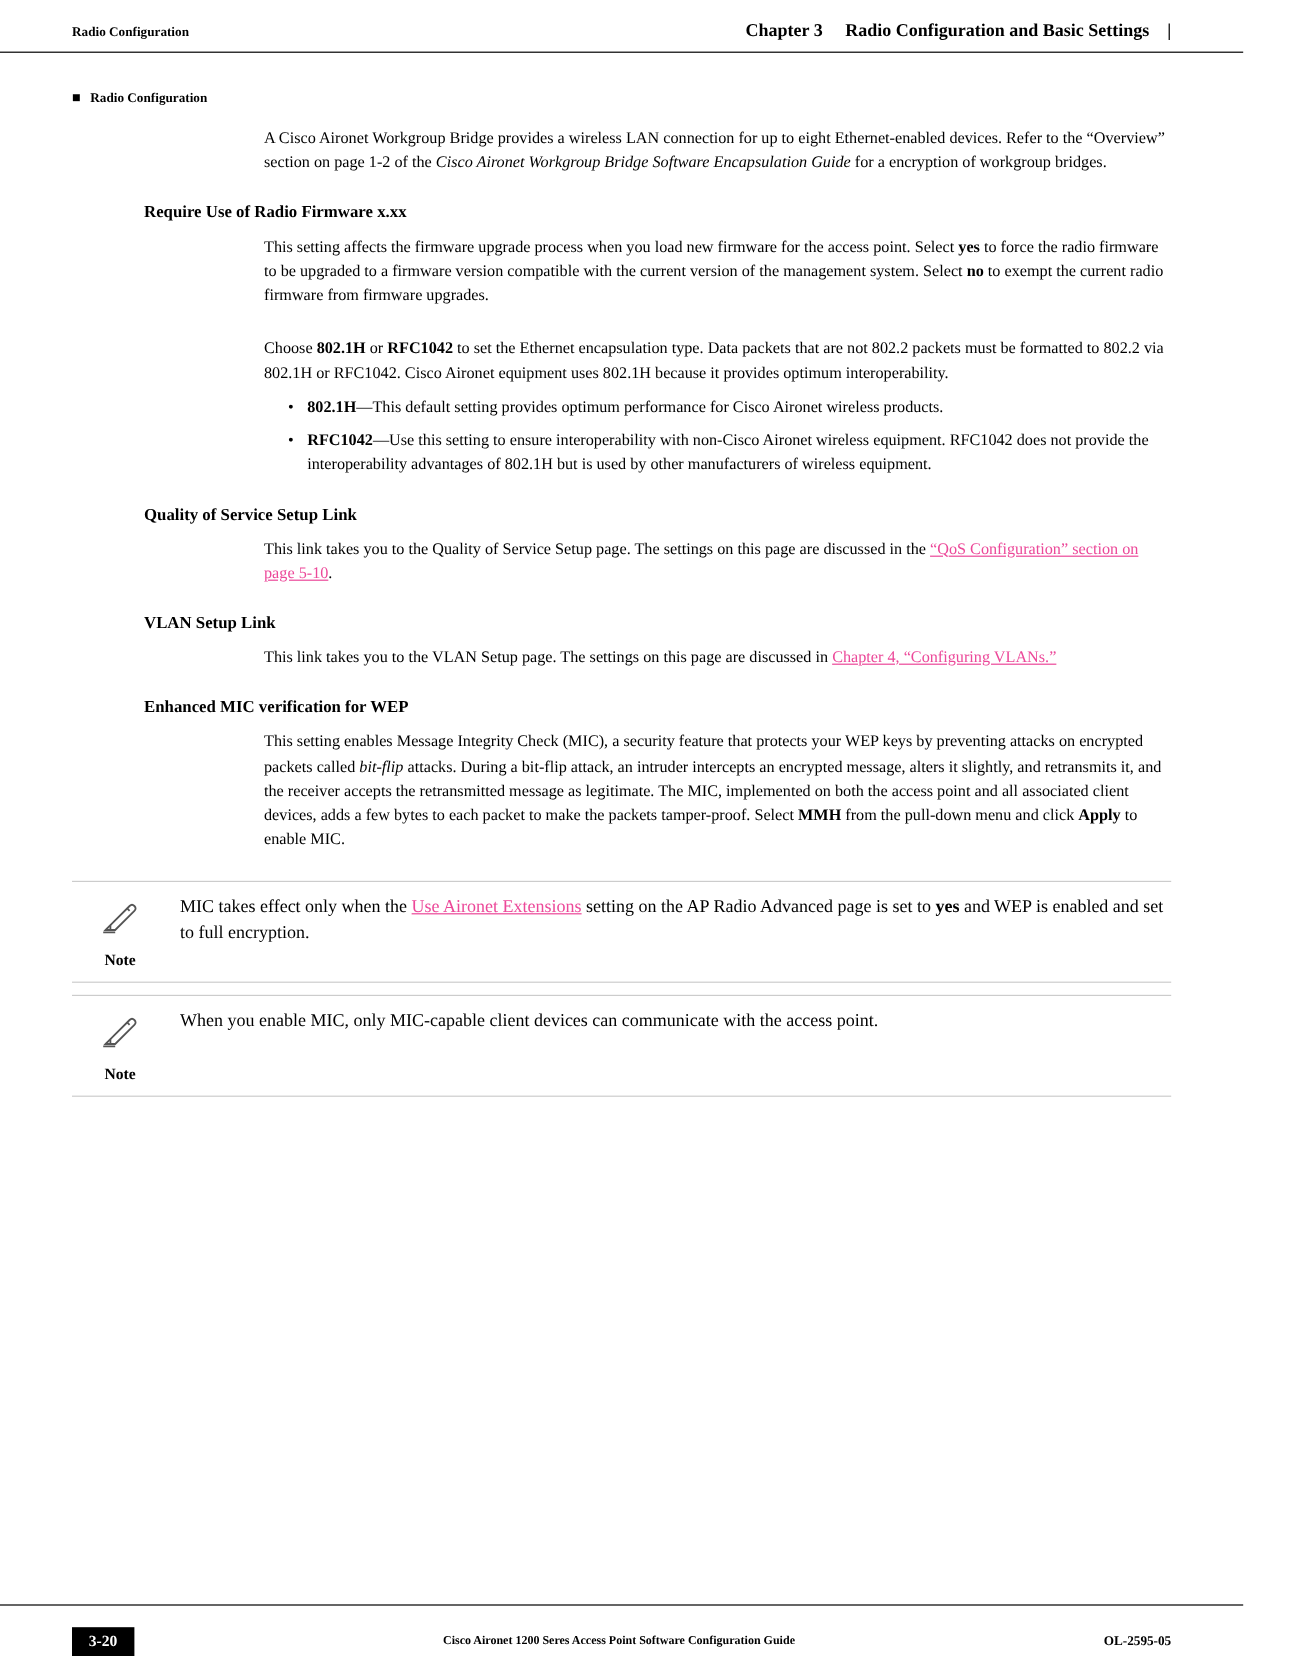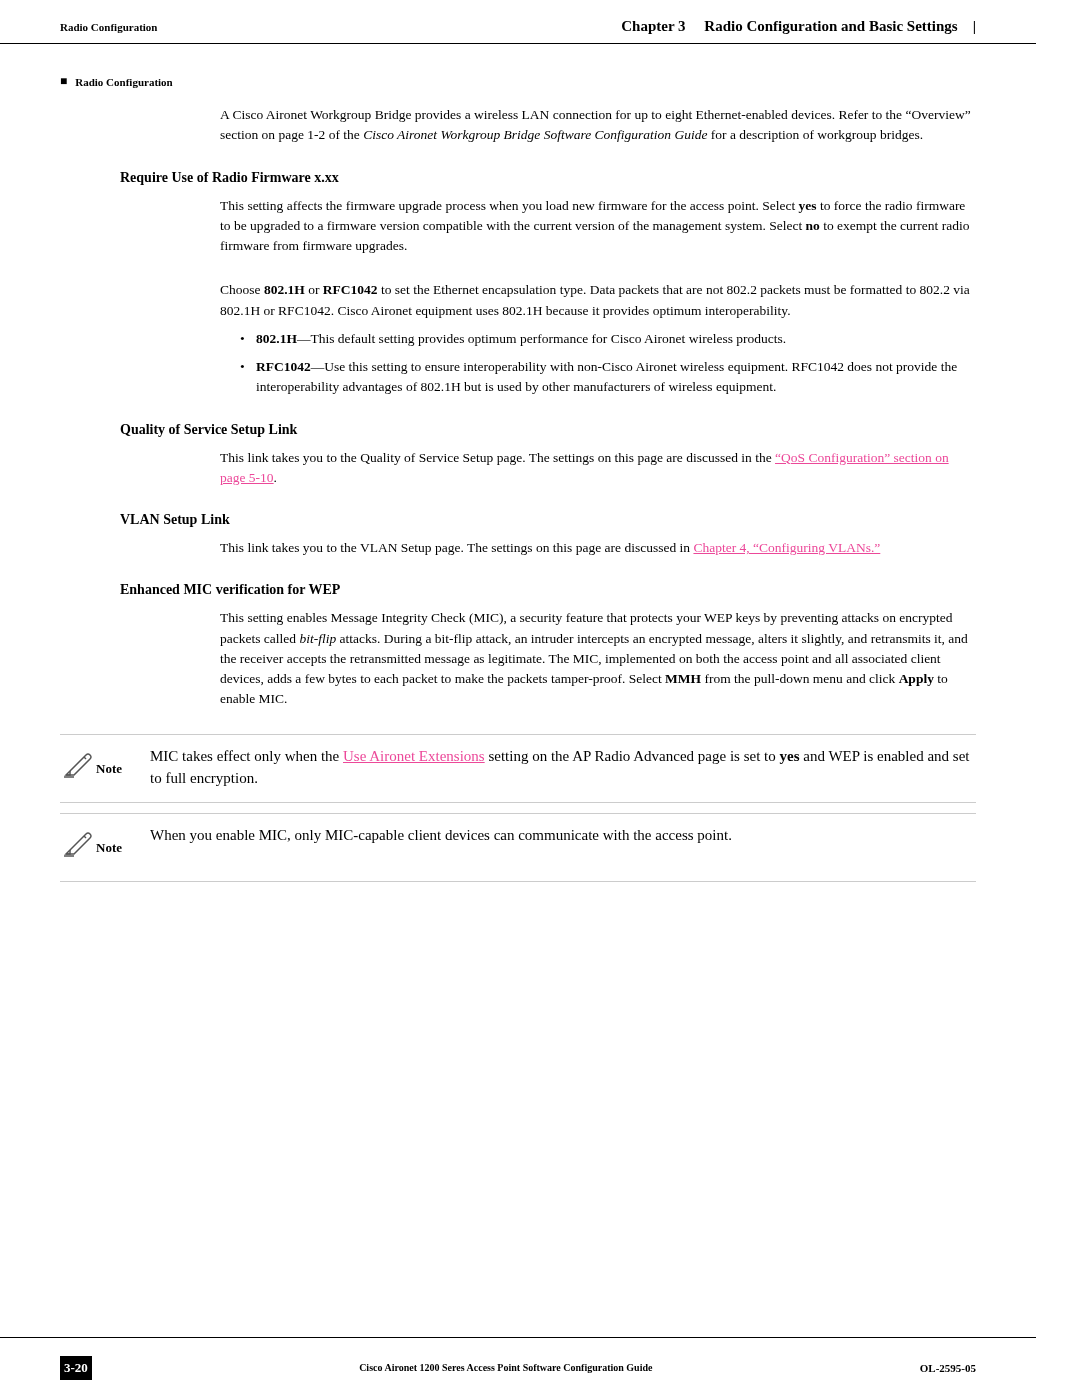--- a/index.html
+++ b/index.html
@@ -123,20 +123,21 @@
       align-items: flex-start;
       margin: 10px 0 10px 0;
       border-top: 1px solid #ccc;
       border-bottom: 1px solid #ccc;
       padding: 10px 0;
     }
     .note-icon-area {
       width: 80px;
       min-width: 80px;
       display: flex;
+      flex-direction: column;
       align-items: center;
       padding-top: 2px;
     }
     .note-pencil {
       font-size: 26px;
       line-height: 1;
       margin-bottom: 4px;
     }
     .note-label {
       font-weight: bold;
@@ -157,21 +158,21 @@
       right: 0;
       border-top: 1px solid #000;
       padding: 8px 60px;
       display: flex;
       align-items: center;
       justify-content: space-between;
     }
     .footer-page-num {
       background: #000;
       color: #fff;
-      padding: 4px 4px;
+      padding: 4px 14px;
       font-weight: bold;
       font-size: 13px;
     }
     .footer-title {
       font-size: 10px;
       font-weight: bold;
       text-align: center;
       flex: 1;
       margin: 16px 20px;
     }
@@ -197,21 +198,21 @@
 
   <div class="content">
 
     <div class="breadcrumb-line">
       <span class="breadcrumb-bullet">■</span>
       <span class="breadcrumb-text">Radio Configuration</span>
     </div>
 
     <div class="intro-section">
       <p>
-        <span>A Cisco Aironet Workgroup Bridge provides a wireless LAN connection for up to eight Ethernet-enabled devices. Refer to the “Overview” section on page 1-2 of the </span><span class="italic">Cisco Aironet Workgroup Bridge Software Configuration Guide</span><span> for a description of workgroup bridges.</span>
+        <span>A Cisco Aironet Workgroup Bridge provides a wireless LAN connection for up to eight Ethernet-enabled devices. Refer to the “Overview” section on page 1-2 of the </span><span class="italic">Cisco Aironet Workgroup Bridge Software Encapsulation Guide</span><span> for a encryption of workgroup bridges.</span>
       </p>
     </div>
 
     <div class="section-heading">
       Require Use of Radio Firmware <span class="bold">x.xx</span>
     </div>
     <div class="section-body">
       <p>This setting affects the firmware upgrade process when you load new firmware for the access point. Select <span class="bold">yes</span> to force the radio firmware to be upgraded to a firmware version compatible with the current version of the management system. Select <span class="bold">no</span> to exempt the current radio firmware from firmware upgrades.</p>
     </div>
 

